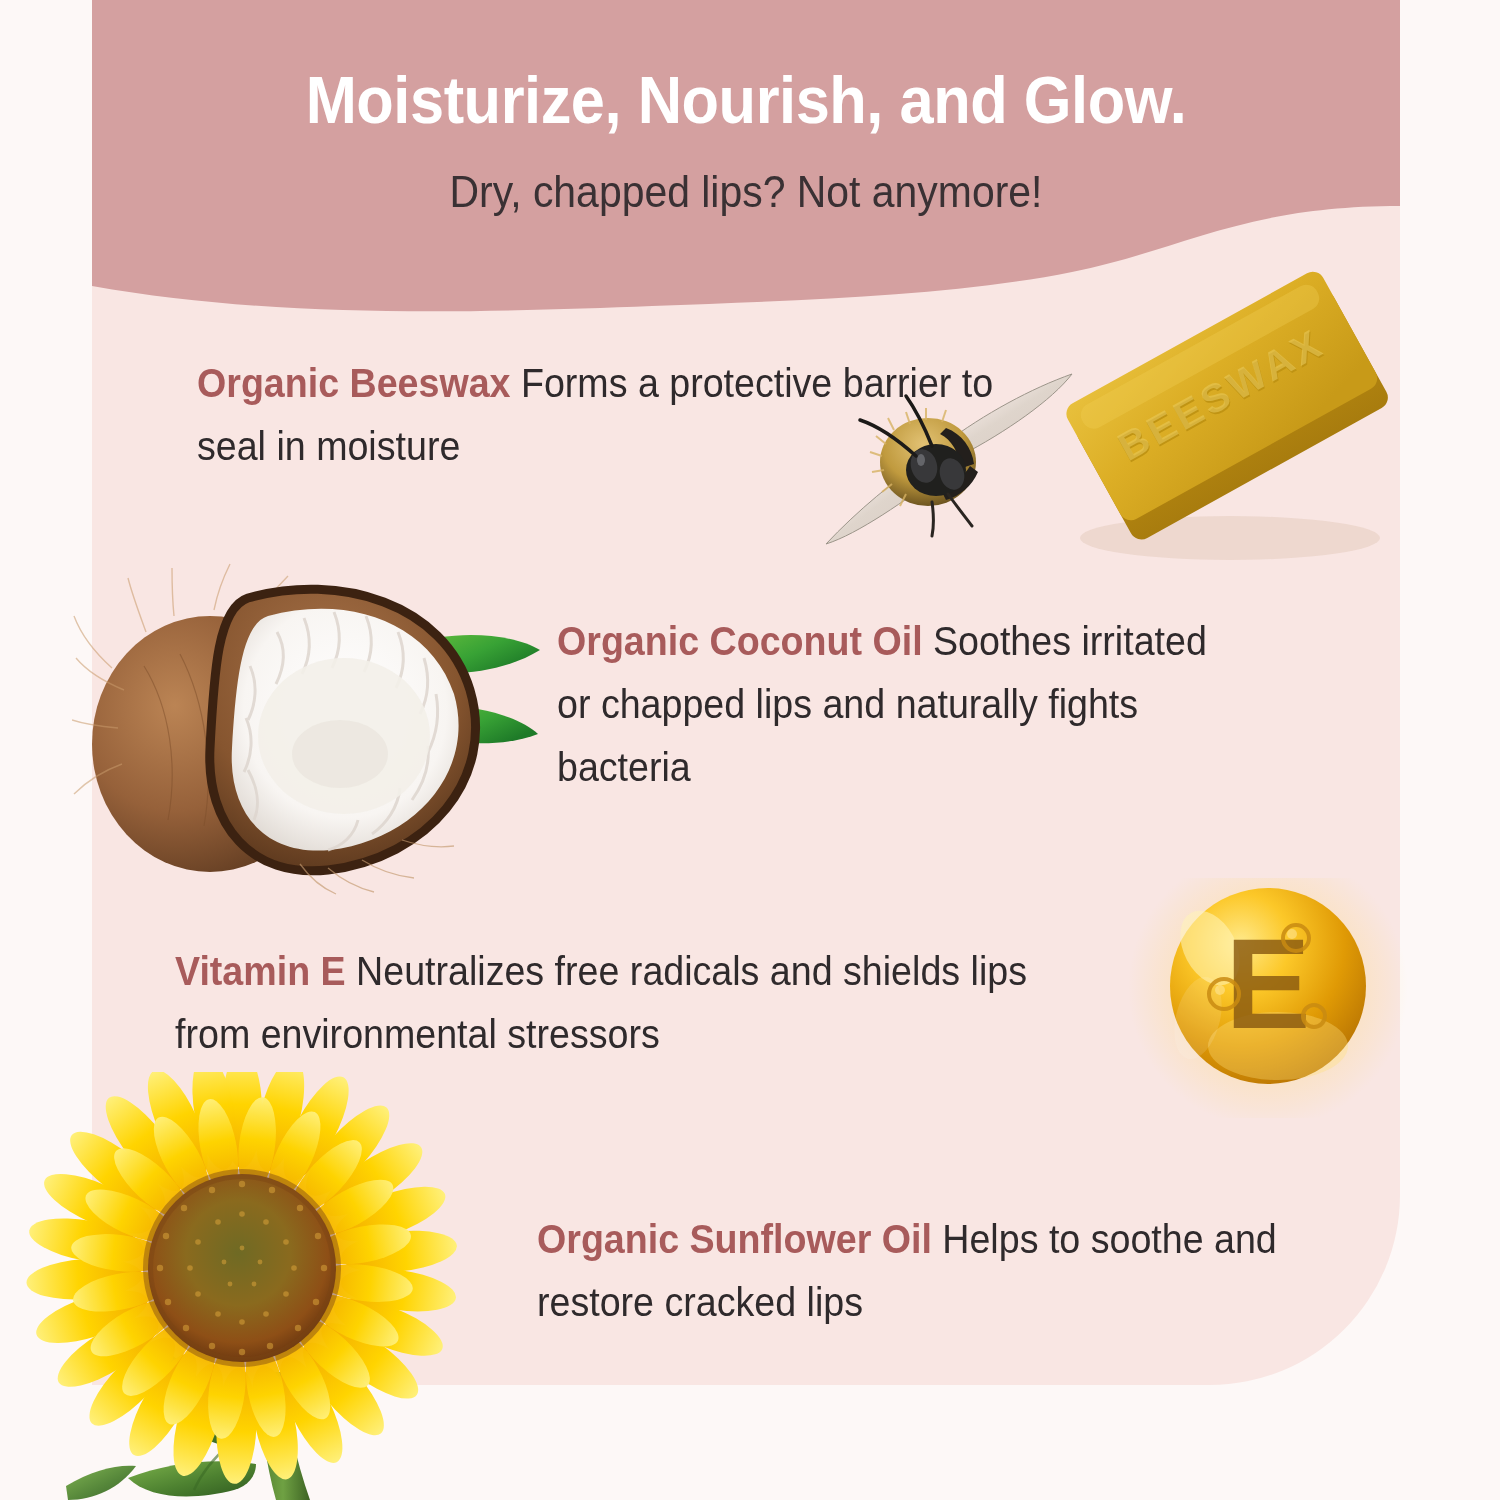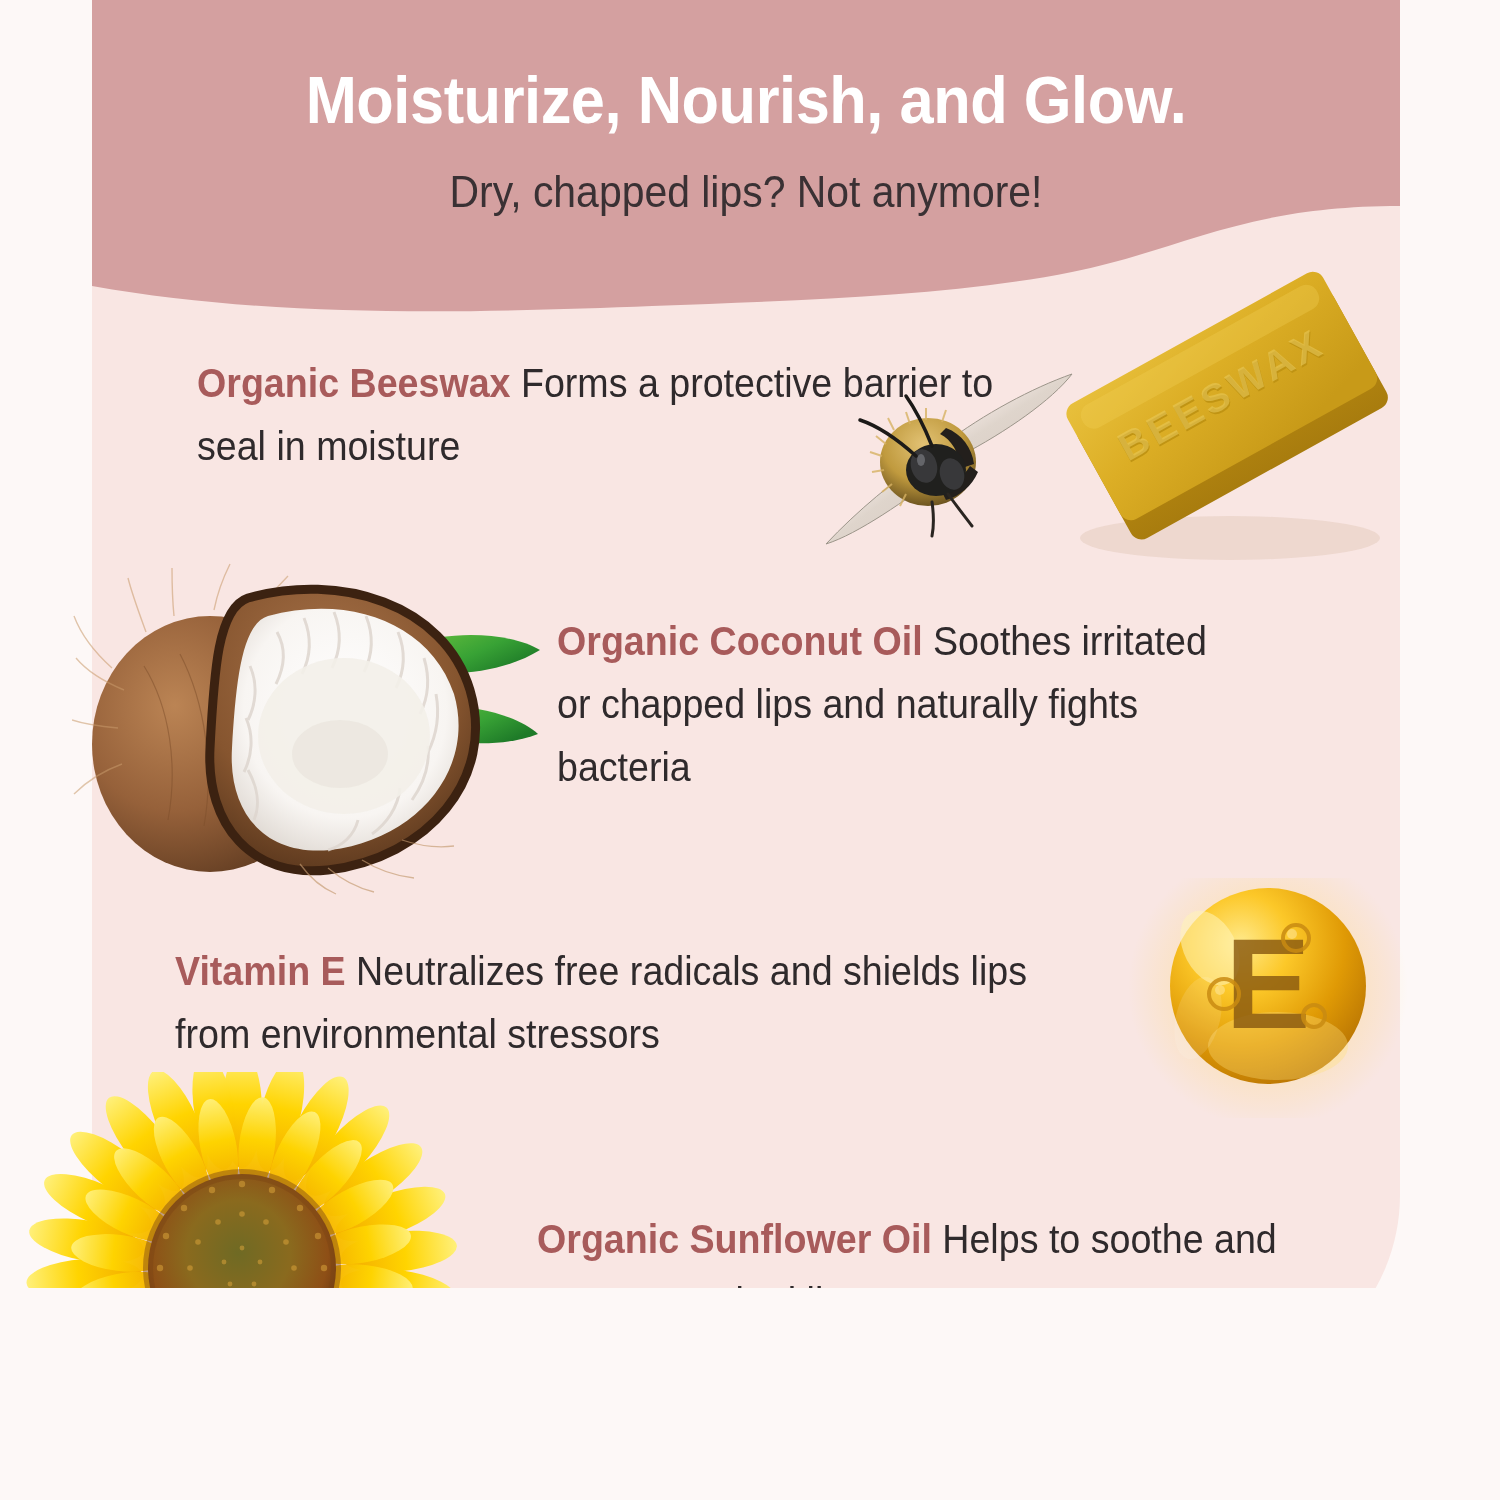--- a/index.html
+++ b/index.html
@@ -6,21 +6,21 @@
     margin: 0;
     padding: 0;
     background: #fdf8f7;
   }
   body {
     font-family: "Liberation Sans", sans-serif;
   }
   #page {
     position: relative;
     width: 1500px;
-    height: 1288px;
+    height: 1500px;
     background: #fdf8f7;
     overflow: hidden;
   }
 
   
   .content-panel {
     position: absolute;
     left: 92px;
     top: 0px;
     width: 1308px;

